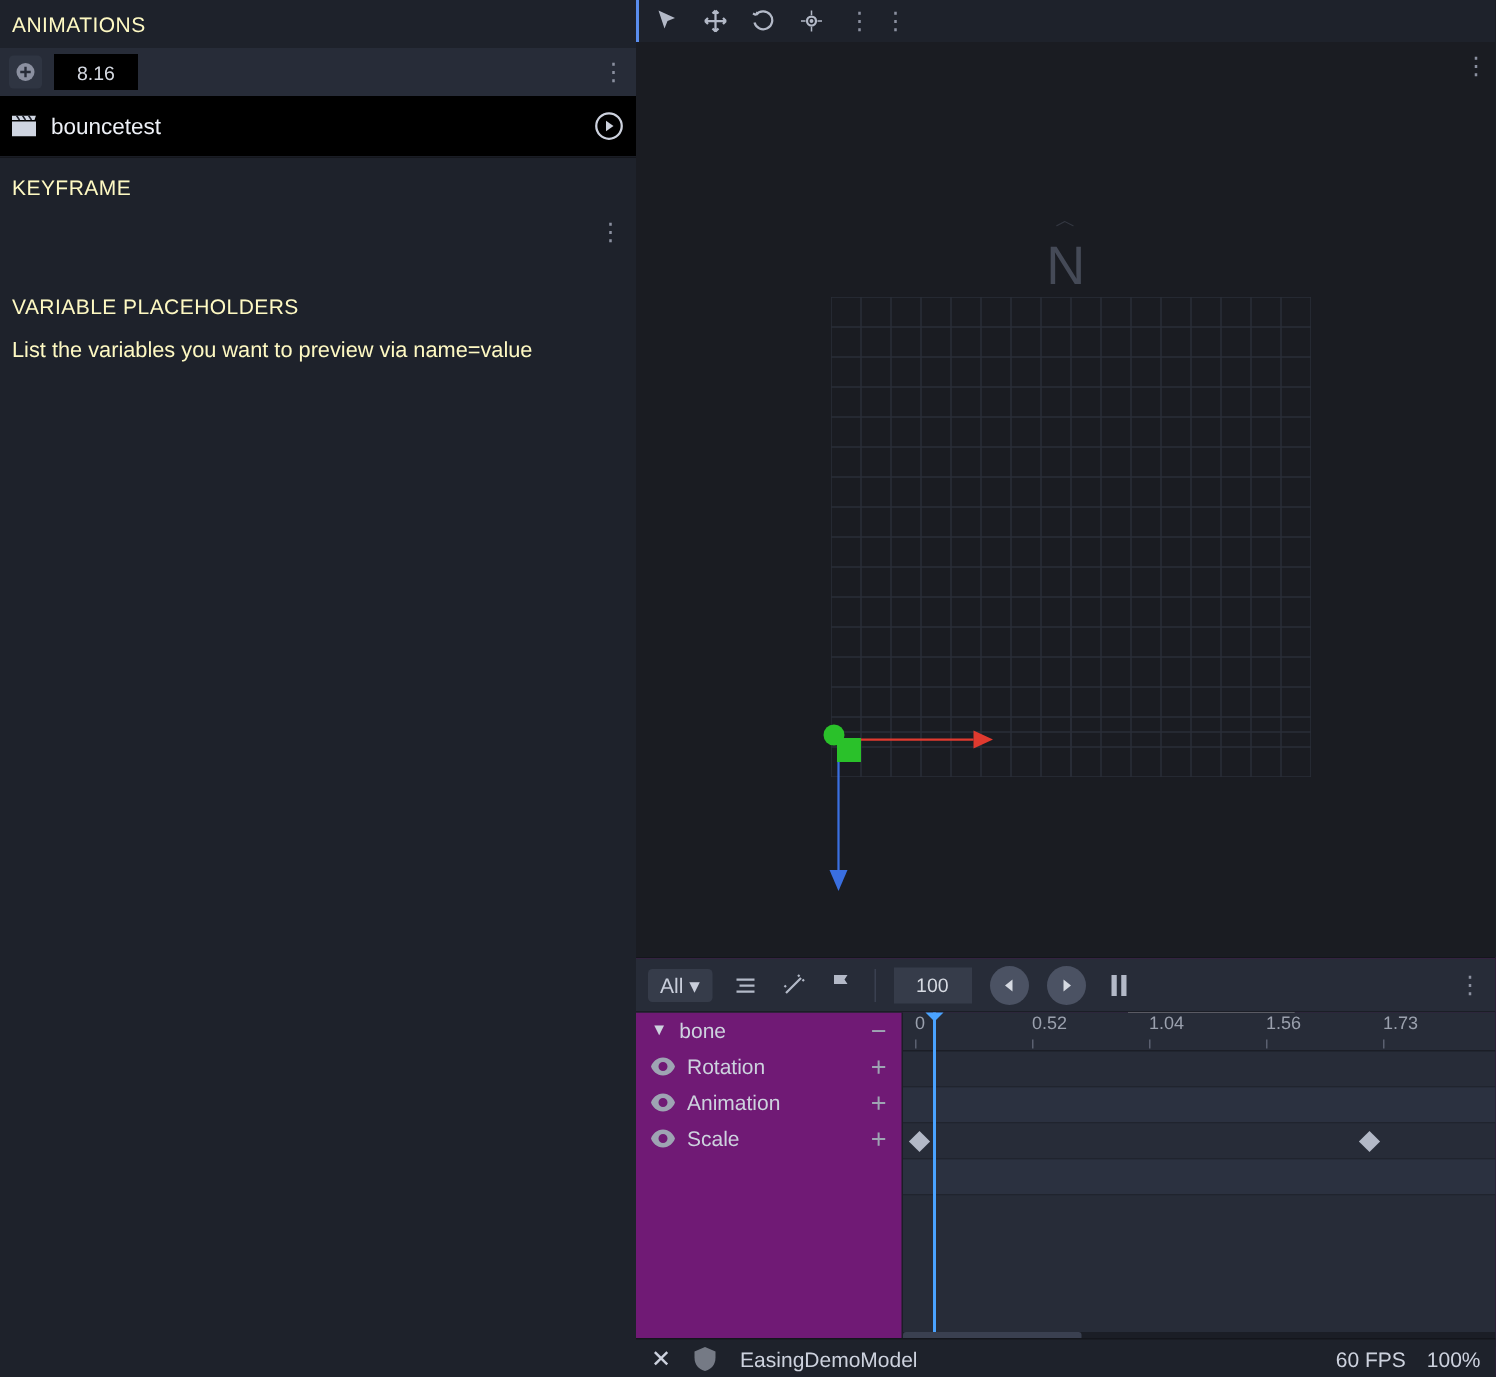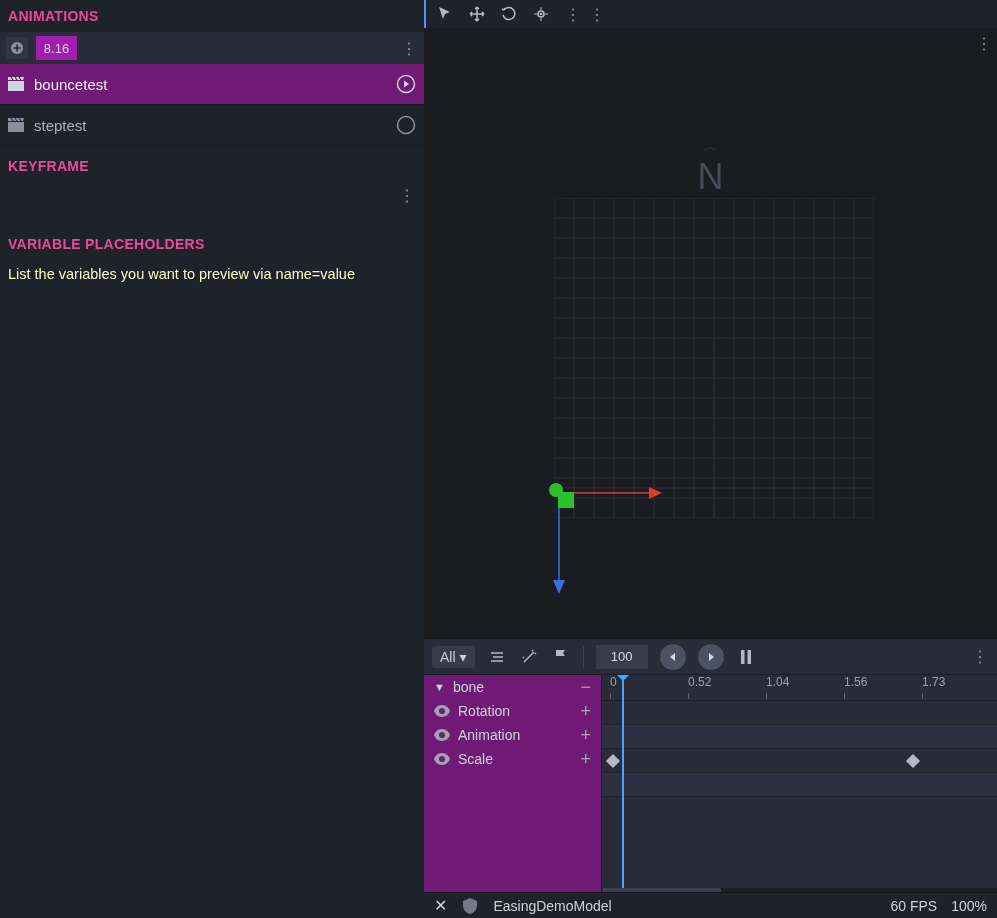--- a/index.html
+++ b/index.html
@@ -1,27 +1,27 @@
 <!DOCTYPE html>
 <html><head>
 <meta charset="utf-8">
 <style>
 * { margin: 0; padding: 0; box-sizing: border-box; font-family: -apple-system, BlinkMacSystemFont, "Segoe UI", sans-serif; }
 body { background: #1e222b; color: #aab2c0; width: 997px; height: 918px; overflow: hidden; display: flex; }
 .sidebar { width: 424px; background: #1e222b; display: flex; flex-direction: column; }
 .main { flex: 1; display: flex; flex-direction: column; background: #1a1c22; position: relative; }
-.section-header { padding: 8px 8px; font-size: 14px; font-weight: 700; color: #ec4899; letter-spacing: 0.3px; }
+.section-header { padding: 8px 8px; font-size: 14px; font-weight: 400; color: #fef9c3; letter-spacing: 0.3px; }
 .anim-toolbar { display: flex; align-items: center; padding: 4px 6px; gap: 8px; background: #272c38; }
 .add-btn { width: 22px; height: 22px; background: #2f3542; border-radius: 3px; display: flex; align-items: center; justify-content: center; cursor: pointer; }
-.duration-input { width: 41px; height: 24px; background: #a21caf; color: #d6dae2; border: none; text-align: center; font-size: 13px; }
+.duration-input { width: 56px; height: 24px; background: #000000; color: #d6dae2; border: none; text-align: center; font-size: 13px; }
 .spacer { flex: 1; }
 .kebab { width: 18px; cursor: pointer; color: #8b90a0; font-size: 16px; text-align: center; }
 .anim-list { display: flex; flex-direction: column; }
 .anim-item { display: flex; align-items: center; padding: 10px 8px; gap: 10px; cursor: pointer; border-bottom: 1px solid #1a1d25; }
-.anim-item.active { background: #701a75; color: #eef1f7; }
+.anim-item.active { background: #000000; color: #eef1f7; }
 .clap-icon { width: 16px; height: 14px; color: #8b90a0; }
 .anim-item.active .clap-icon { color: #cfd5e1; }
 .anim-name { font-size: 15px; flex: 1; }
 .play-indicator { width: 20px; height: 20px; }
 .keyframe-section { margin-top: 4px; }
 .keyframe-toolbar { display:flex; padding: 4px 8px; }
 .var-section { margin-top: 19px; }
 .var-hint { padding: 6px 8px; font-size: 14.5px; color: #fef9c3; }
 
 .viewport-toolbar { height: 28px; display: flex; align-items: center; gap: 14px; padding: 0 10px; border-left: 2px solid #5a8dee; background:#1e222b; }
@@ -86,30 +86,20 @@
   <div class="anim-list">
     <div class="anim-item active">
       <svg class="clap-icon" viewBox="0 0 16 14">
           <path fill="currentColor" d="M0 4h16v10H0zM0 0h16l-1 3H0z"></path>
           <path stroke="#1e222b" d="M3 0l2 3M7 0l2 3M11 0l2 3"></path>
         </svg>
       <span class="anim-name">bouncetest</span>
       <svg class="play-indicator" viewBox="0 0 20 20">
           <circle cx="10" cy="10" r="8.5" fill="none" stroke="#cdd2de" stroke-width="1.5"></circle>
           <path d="M8 6.5l5 3.5-5 3.5z" fill="#cdd2de"></path>
-        </svg>
-    </div>
-    <div class="anim-item">
-      <svg class="clap-icon" viewBox="0 0 16 14">
-          <path fill="currentColor" d="M0 4h16v10H0zM0 0h16l-1 3H0z"></path>
-          <path stroke="#1e222b" d="M3 0l2 3M7 0l2 3M11 0l2 3"></path>
-        </svg>
-      <span class="anim-name">steptest</span>
-      <svg class="play-indicator" viewBox="0 0 20 20">
-          <circle cx="10" cy="10" r="8.5" fill="none" stroke="#8b90a0" stroke-width="1.5"></circle>
         </svg>
     </div>
   </div>
 
   <div class="keyframe-section">
     <div class="section-header">KEYFRAME</div>
     <div class="keyframe-toolbar">
       <div class="spacer"></div>
       <div class="kebab">⋮</div>
     </div>

